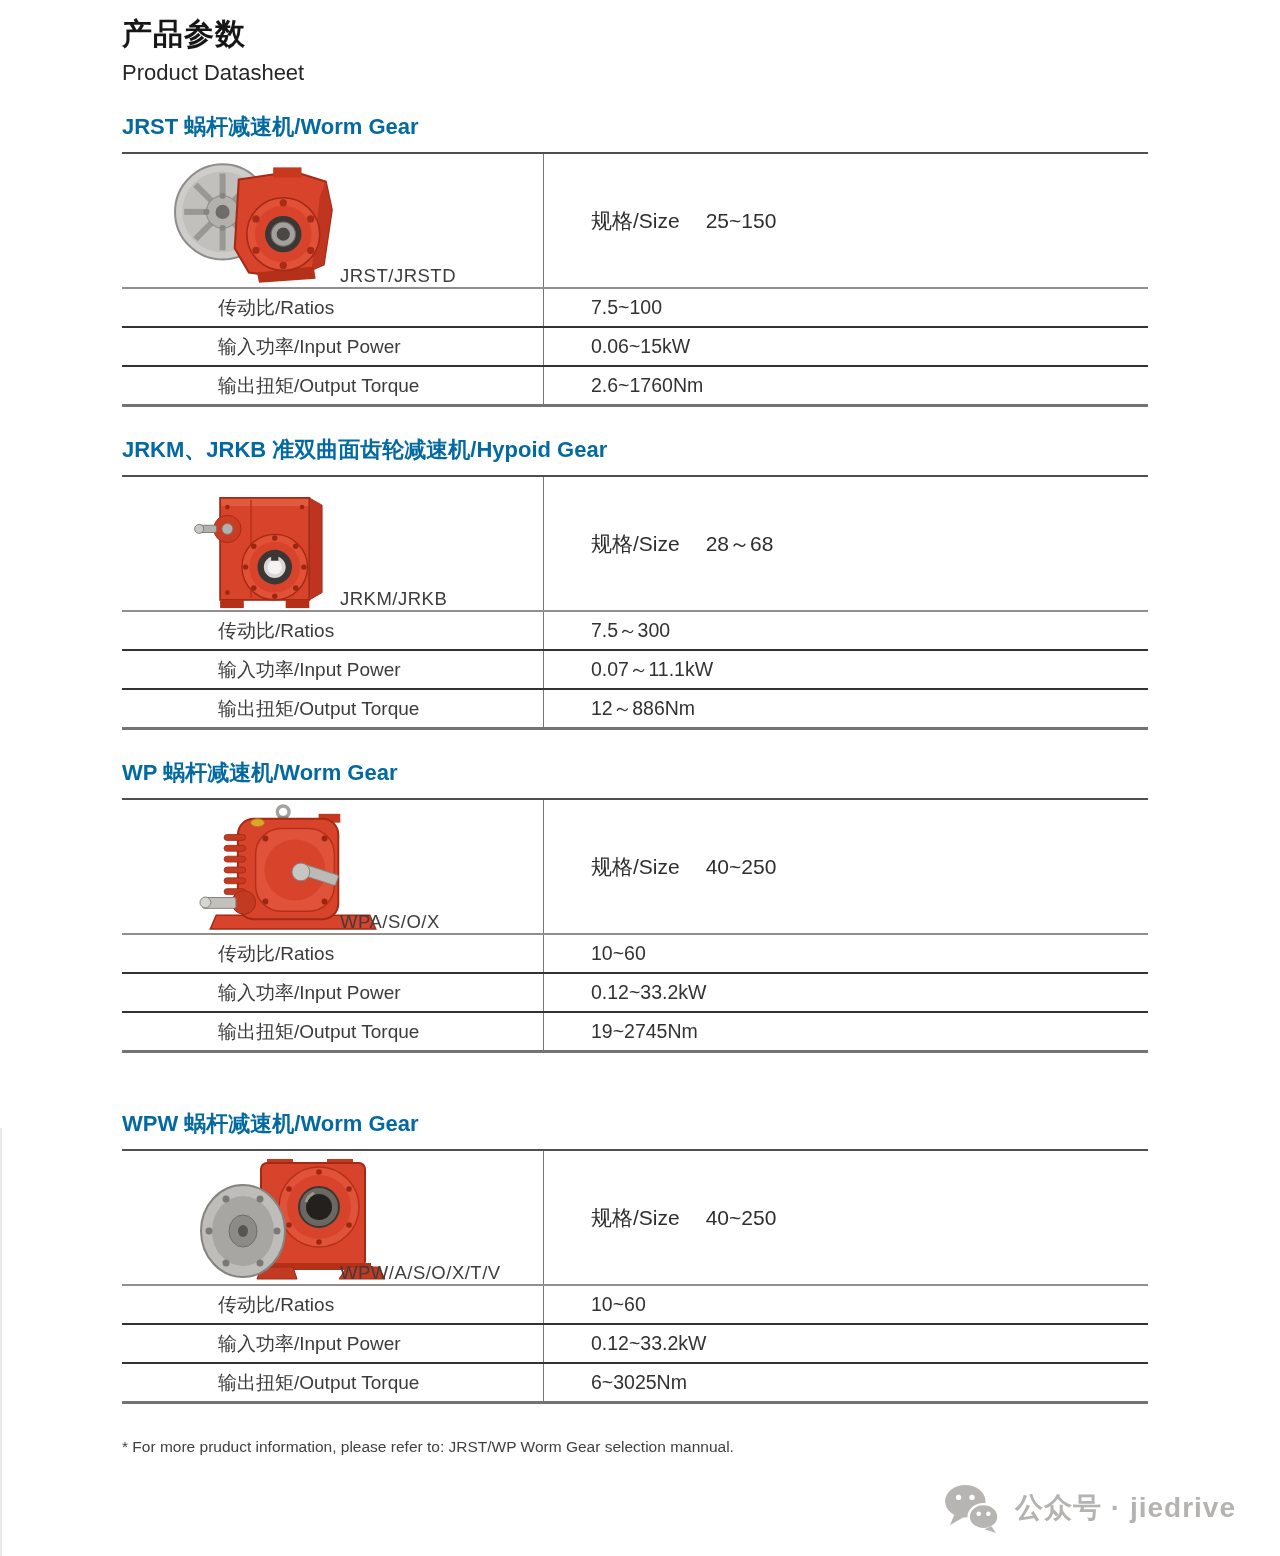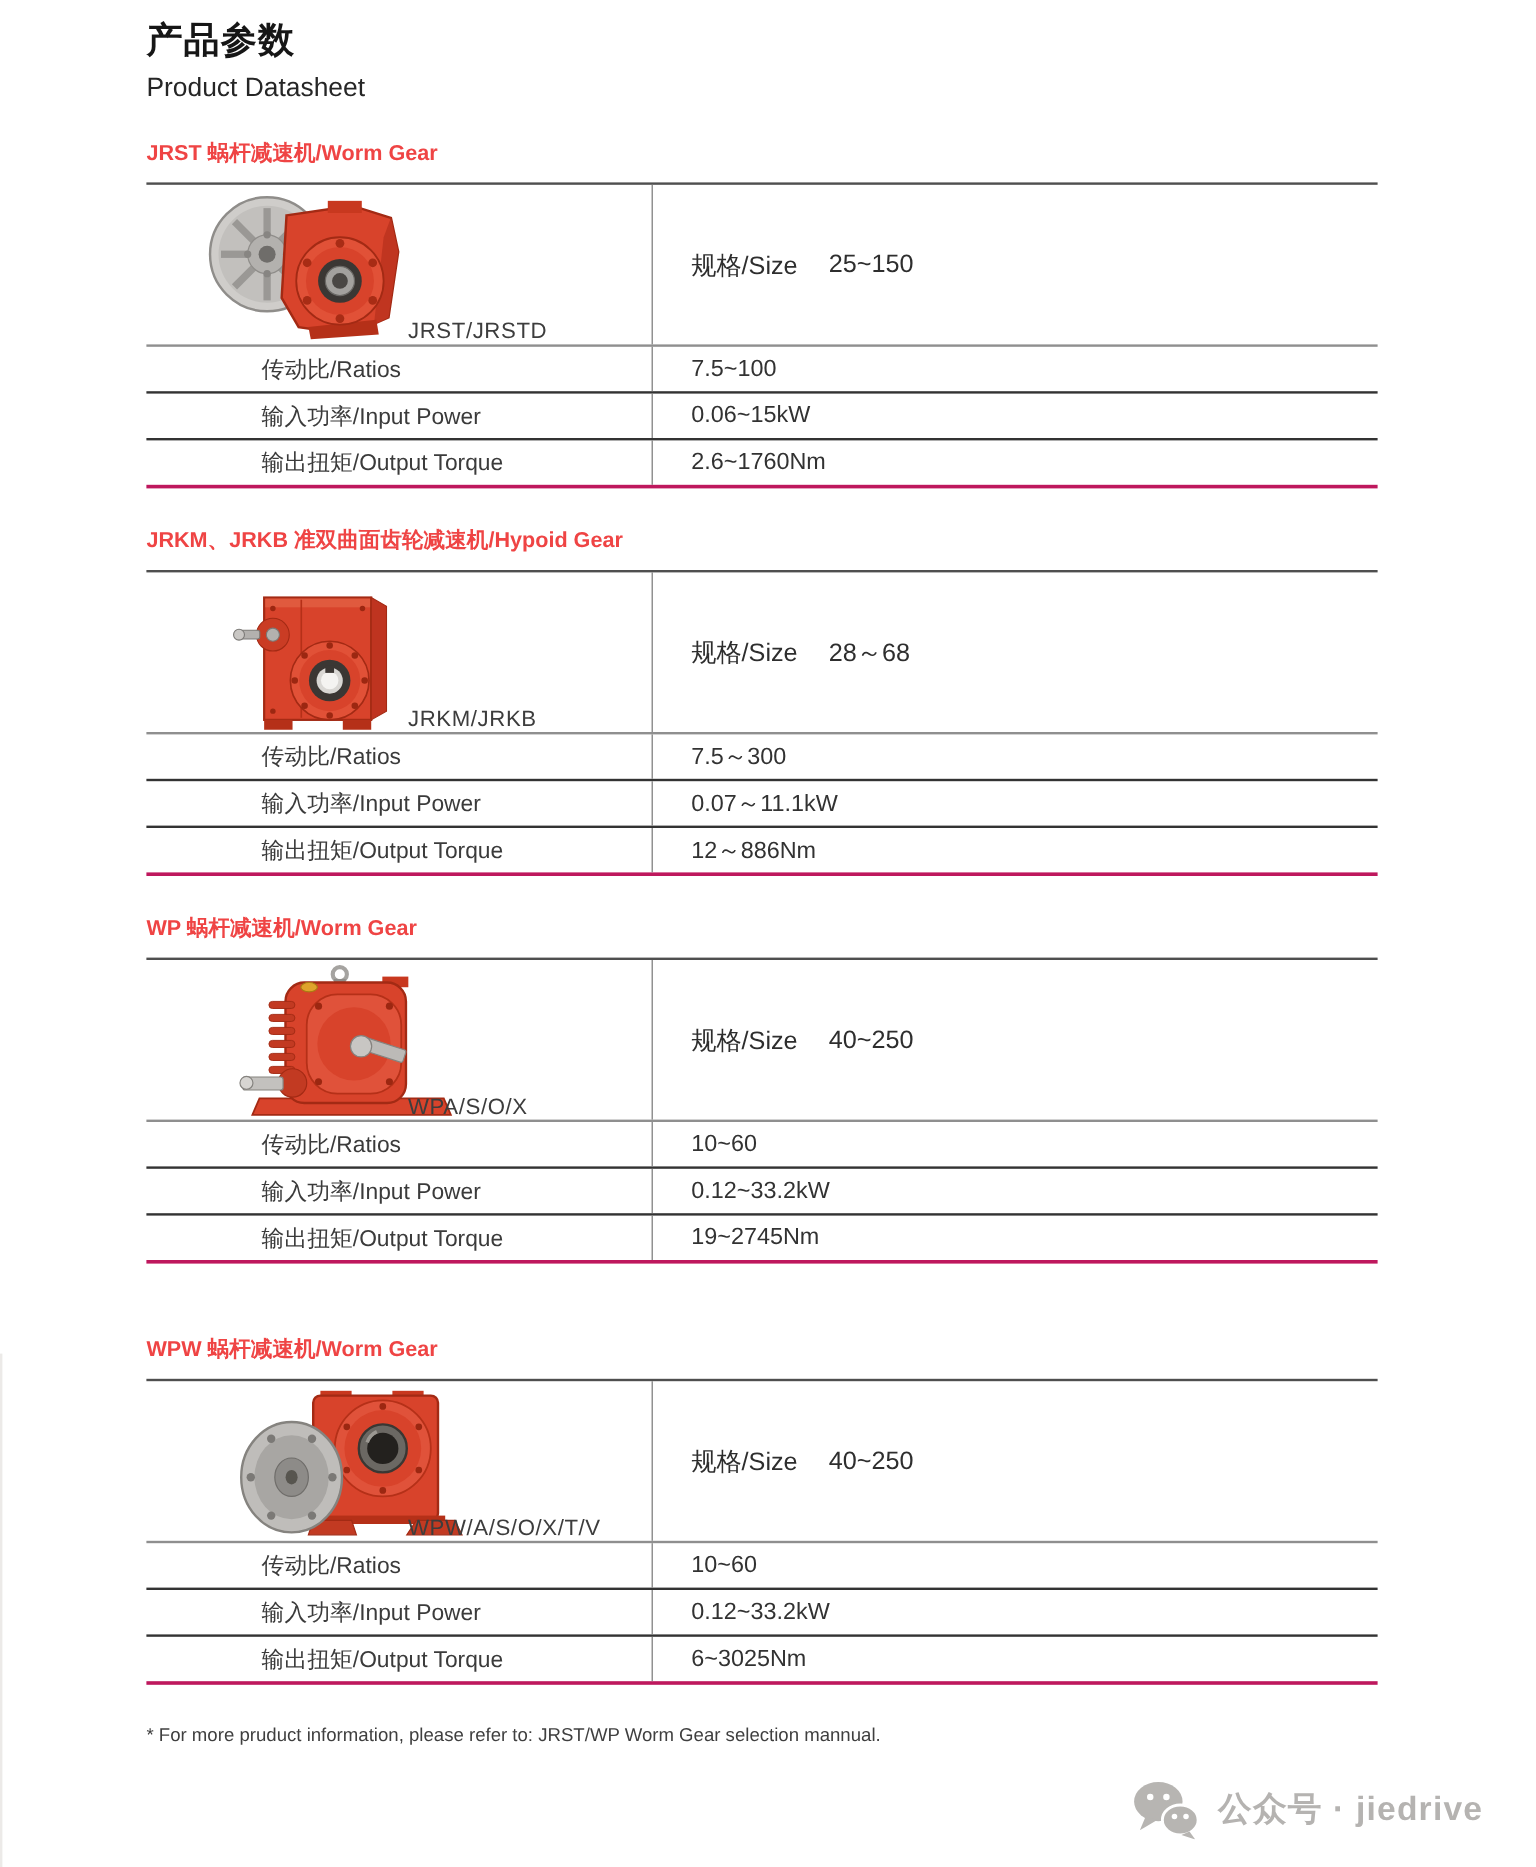--- a/index.html
+++ b/index.html
@@ -8,31 +8,31 @@
     position:relative;
     font-family:"Liberation Sans","DejaVu Sans",sans-serif;
     color:#3a3a3a;
     -webkit-font-smoothing:antialiased;
   }
   .content { position:absolute; left:122px; top:18px; width:1026px; }
 
   .title-zh { margin:0; font-size:30px; line-height:32px; font-weight:bold; color:#161616; letter-spacing:1px; }
   .title-en { margin-top:8px; font-size:22px; line-height:30px; color:#262626; }
 
-  .section-heading { margin:26px 0 0 0; font-size:18px; line-height:26px; font-weight:bold; color:#ef4444; }
+  .section-heading { margin:26px 0 0 0; font-size:22px; line-height:26px; font-weight:bold; color:#0369a1; }
   .section-heading.gap-md { margin-top:30px; }
   .section-heading.gap-lg { margin-top:58px; }
 
   .spec-table { border-top:2px solid #4f4f4f; margin-top:12px; }
   .row { display:flex; position:relative; }
   .cl { width:421px; position:relative; box-sizing:border-box; }
-  .cr { flex:1; display:flex; align-items:center; padding-left:32px; box-sizing:border-box; border-left:1px solid #777; }
+  .cr { flex:1; display:flex; align-items:center; padding-left:47px; box-sizing:border-box; border-left:1px solid #777; }
   .image-row { height:133px; border-bottom:2px solid #8f8f8f; }
   .data-row { height:37px; border-bottom:2px solid #333333; }
-  .data-row.last { border-bottom:3px solid #be185d; }
+  .data-row.last { border-bottom:3px solid #737373; }
   .data-row .cl { display:flex; align-items:center; padding-left:96px; font-size:19px; color:#3b3b3b; }
   .data-row .cr { font-size:19.5px; color:#323232; }
   .size-cell { font-size:21px; color:#2e2e2e; }
   .size-label { margin-right:26px; }
 
   .caption { position:absolute; left:218px; bottom:0; font-size:18.5px; color:#3d3d3d; letter-spacing:0.5px; }
   .product-svg { position:absolute; }
   .fig1 { left:50px; top:5px;  width:174px; height:126px; }
   .fig2 { left:64px; top:10px; width:152px; height:122px; }
   .fig3 { left:76px; top:3px;  width:192px; height:128px; }

